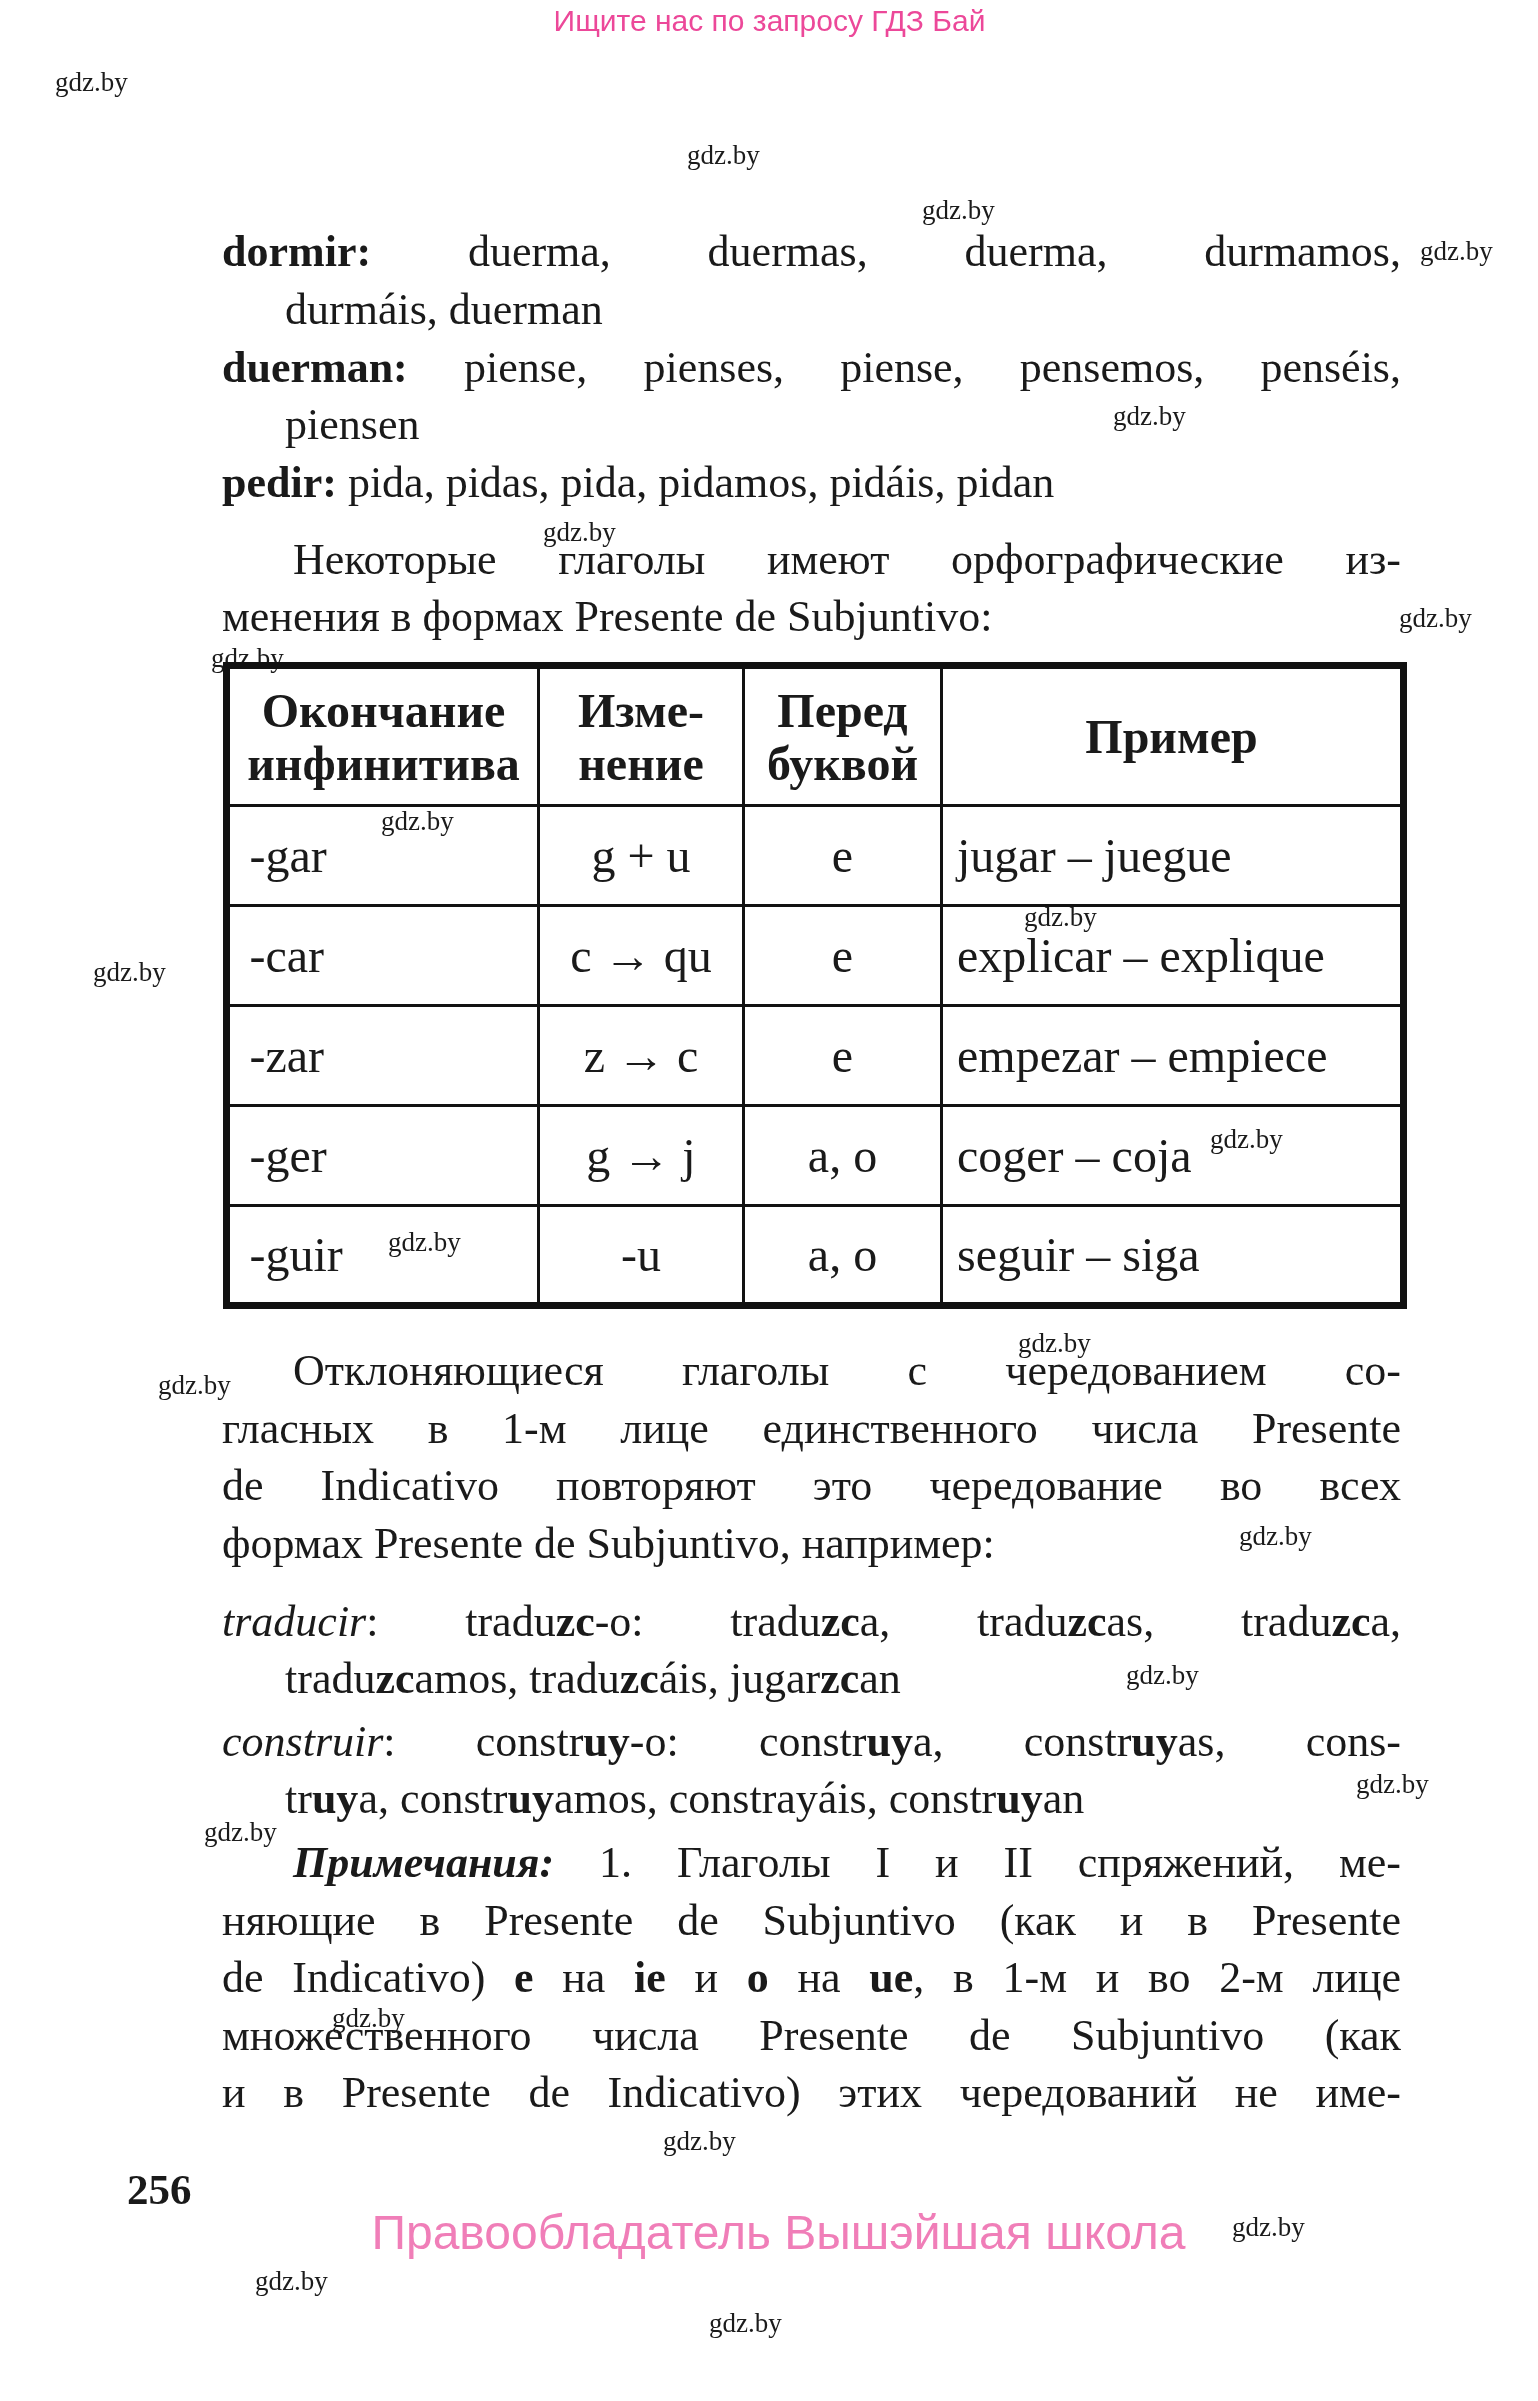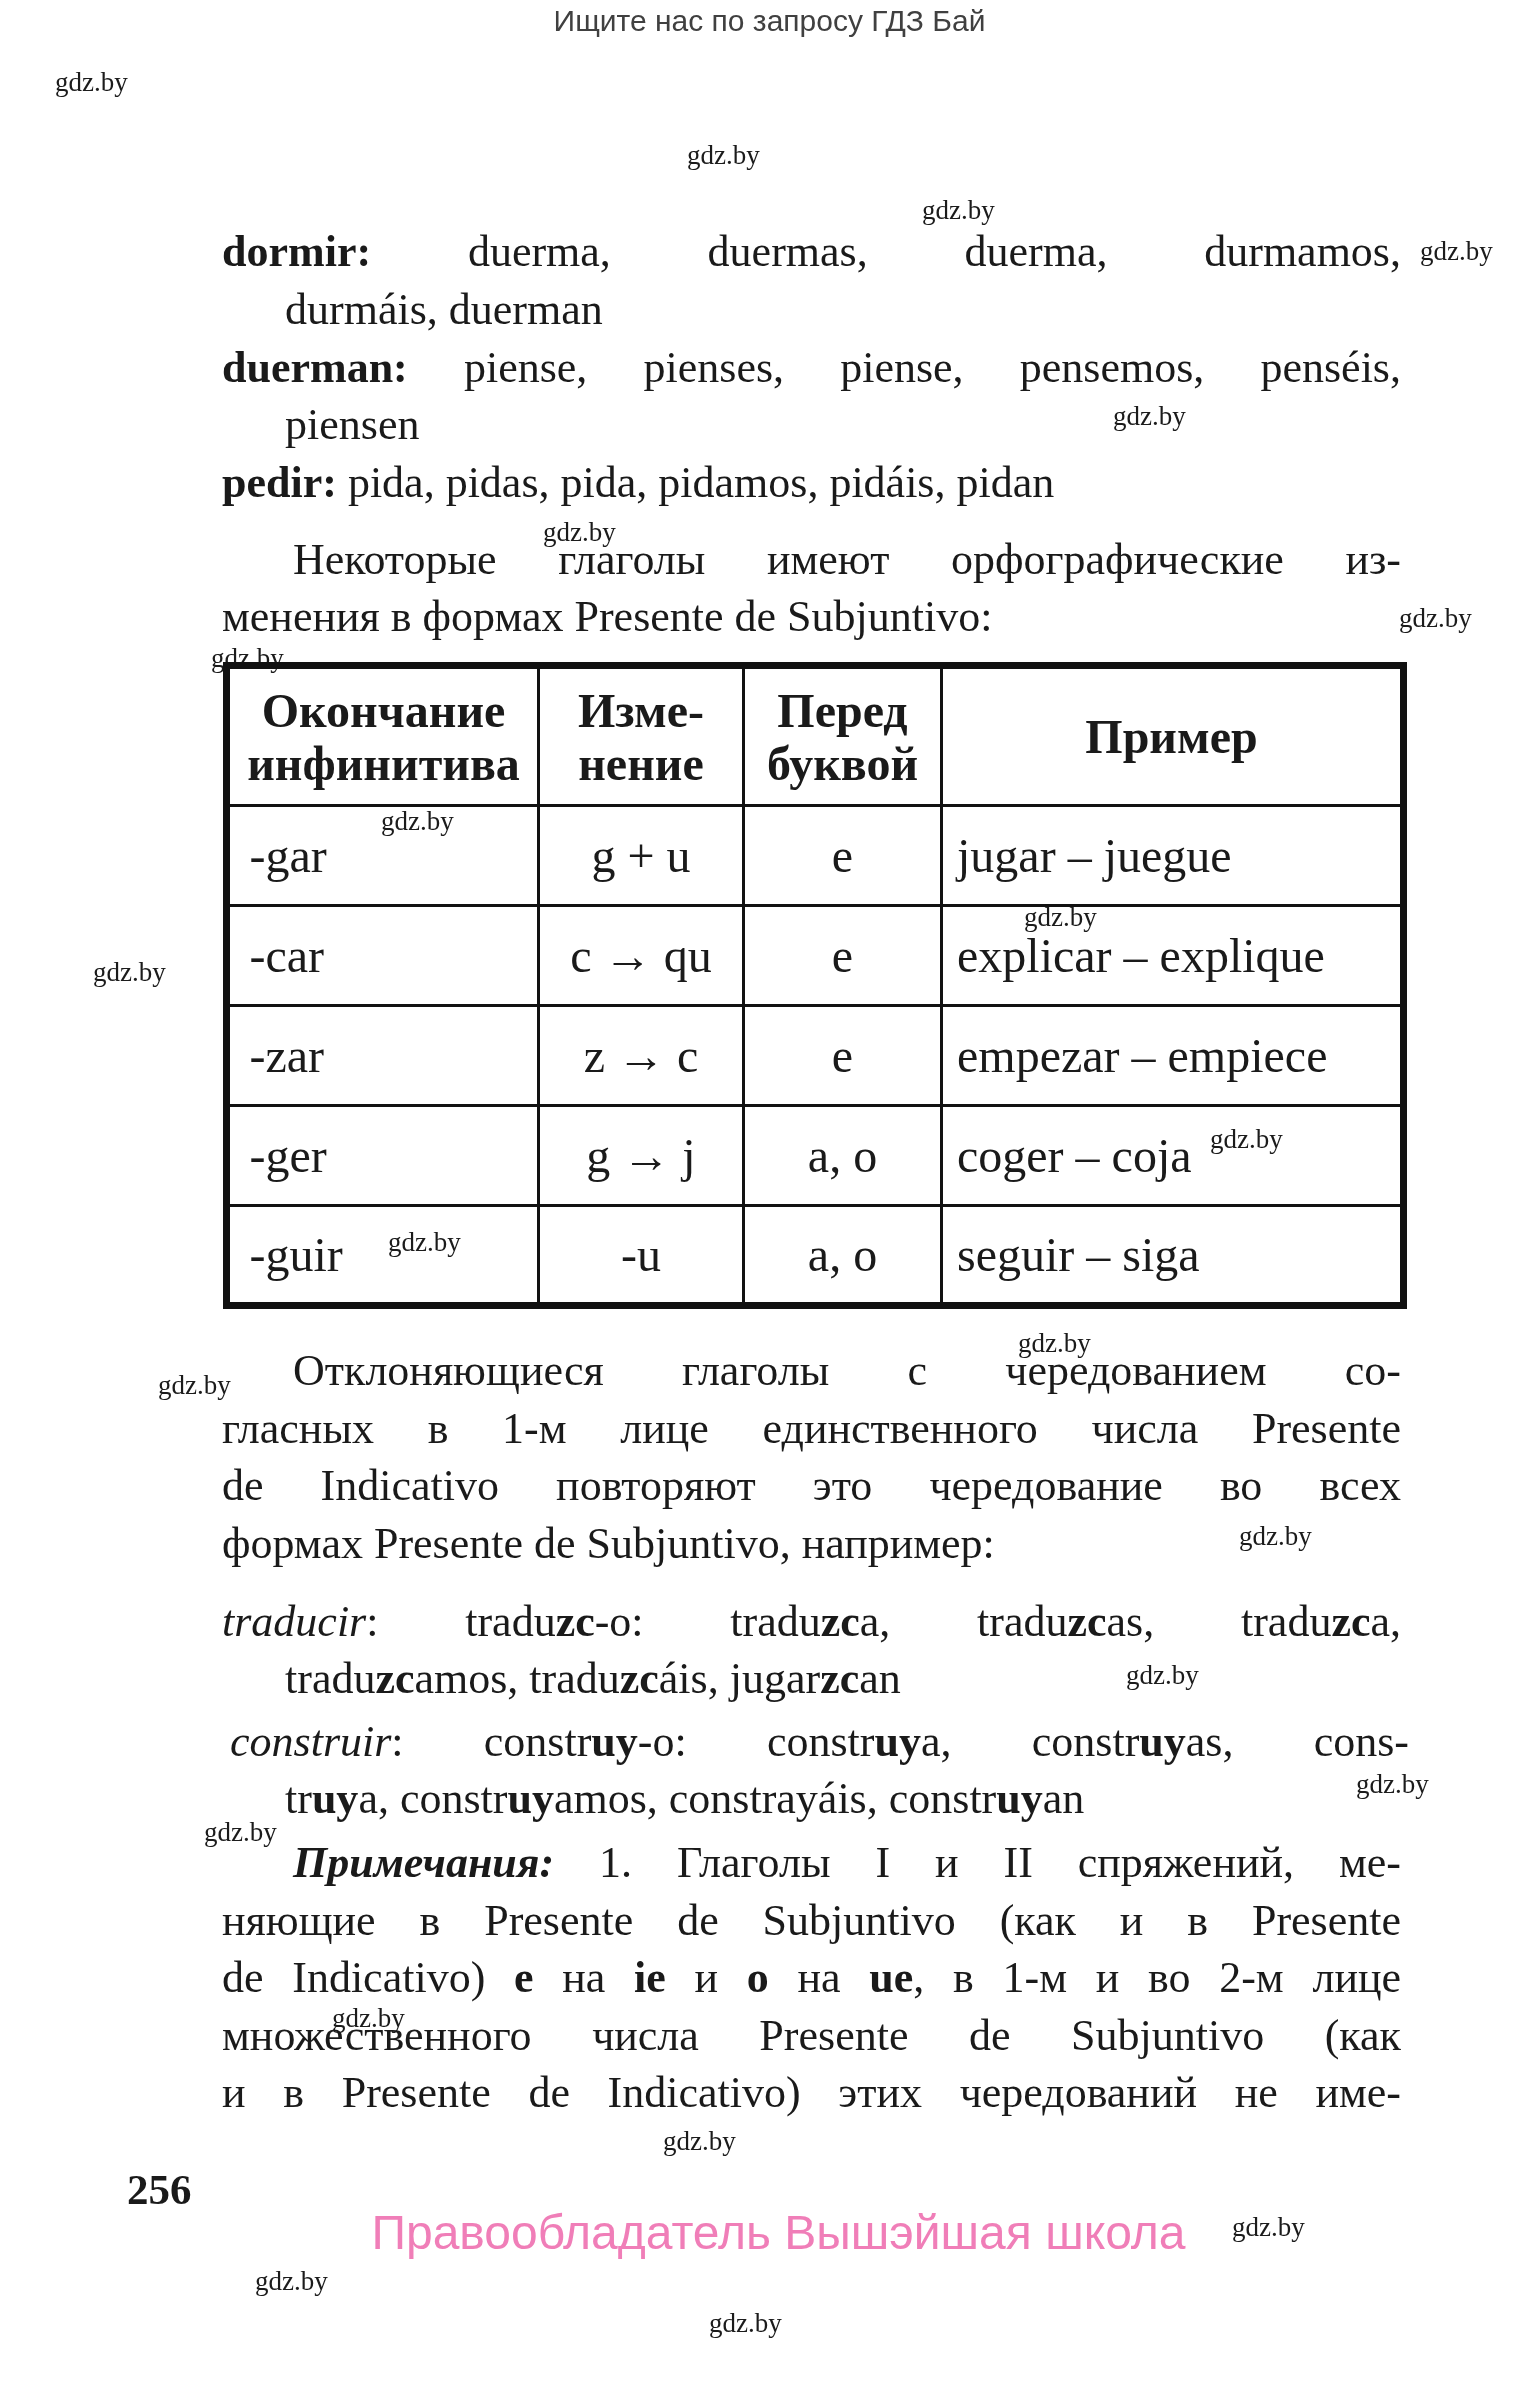--- a/index.html
+++ b/index.html
@@ -81,21 +81,21 @@
     font-family:"Liberation Sans","DejaVu Sans",sans-serif;
     font-size:26.6px;
     cursor:pointer;
   }
 </style>
 </head>
 <body>
 
 <div class="page">
 
-  <div class="promo" style="color: #404040;">Ищите нас по запросу ГДЗ Бай</div>
+  <div class="promo" style="color: #ec4899;">Ищите нас по запросу ГДЗ Бай</div>
 
   <div id="wm-layer">
       <span class="wm" style="left: 55px; top: 69px; color: rgb(27, 27, 27);">gdz.by</span>
       <span class="wm" style="left: 687px; top: 142px; color: rgb(27, 27, 27);">gdz.by</span>
       <span class="wm" style="left: 922px; top: 197px; color: rgb(27, 27, 27);">gdz.by</span>
       <span class="wm" style="left: 1420px; top: 238px; color: rgb(27, 27, 27);">gdz.by</span>
       <span class="wm" style="left: 1113px; top: 403px; color: rgb(27, 27, 27);">gdz.by</span>
       <span class="wm" style="left: 543px; top: 519px; color: rgb(27, 27, 27);">gdz.by</span>
       <span class="wm" style="left: 1399px; top: 605px; color: rgb(27, 27, 27);">gdz.by</span>
       <span class="wm" style="left: 211px; top: 645px; color: rgb(27, 27, 27);">gdz.by</span>
@@ -124,21 +124,21 @@
       <div class="tline" style="left: 285px; top: 397px;"><span>piensen</span></div>
       <div class="tline" style="left: 222px; top: 455px;"><span class="run-b">pedir:</span><span> pida, pidas, pida, pidamos, pidáis, pidan</span></div>
       <div class="tline just indent" style="left: 222px; top: 532px; width: 1179px;"><span>Некоторые глаголы имеют орфографические из-</span></div>
       <div class="tline" style="left: 222px; top: 589px;"><span>менения в формах Presente de Subjuntivo:</span></div>
       <div class="tline just indent" style="left: 222px; top: 1343px; width: 1179px;"><span>Отклоняющиеся глаголы с чередованием со-</span></div>
       <div class="tline just" style="left: 222px; top: 1401px; width: 1179px;"><span>гласных в 1-м лице единственного числа Presente</span></div>
       <div class="tline just" style="left: 222px; top: 1458px; width: 1179px;"><span>de Indicativo повторяют это чередование во всех</span></div>
       <div class="tline" style="left: 222px; top: 1516px;"><span>формах Presente de Subjuntivo, например:</span></div>
       <div class="tline just" style="left: 222px; top: 1594px; width: 1179px;"><span class="run-i">traducir</span><span>: tradu</span><span class="run-b">zc</span><span>-o: tradu</span><span class="run-b">zc</span><span>a, tradu</span><span class="run-b">zc</span><span>as, tradu</span><span class="run-b">zc</span><span>a,</span></div>
       <div class="tline" style="left: 285px; top: 1651px;"><span>tradu</span><span class="run-b">zc</span><span>amos, tradu</span><span class="run-b">zc</span><span>áis, jugar</span><span class="run-b">zc</span><span>an</span></div>
-      <div class="tline just" style="left: 230px; top: 1714px; width: 1179px;"><span class="run-i">construir</span><span>: constr</span><span class="run-b">uy</span><span>-o: constr</span><span class="run-b">uy</span><span>a, constr</span><span class="run-b">uy</span><span>as, cons-</span></div>
+      <div class="tline just" style="left: 222px; top: 1714px; width: 1179px;"><span class="run-i">construir</span><span>: constr</span><span class="run-b">uy</span><span>-o: constr</span><span class="run-b">uy</span><span>a, constr</span><span class="run-b">uy</span><span>as, cons-</span></div>
       <div class="tline" style="left: 285px; top: 1771px;"><span>tr</span><span class="run-b">uy</span><span>a, constr</span><span class="run-b">uy</span><span>amos, constrayáis, constr</span><span class="run-b">uy</span><span>an</span></div>
       <div class="tline just indent" style="left: 222px; top: 1835px; width: 1179px;"><span class="run-b run-i">Примечания:</span><span> 1. Глаголы I и II спряжений, ме-</span></div>
       <div class="tline just" style="left: 222px; top: 1893px; width: 1179px;"><span>няющие в Presente de Subjuntivo (как и в Presente</span></div>
       <div class="tline just" style="left: 222px; top: 1950px; width: 1179px;"><span>de Indicativo) </span><span class="run-b">e</span><span> на </span><span class="run-b">ie</span><span> и </span><span class="run-b">o</span><span> на </span><span class="run-b">ue</span><span>, в 1-м и во 2-м лице</span></div>
       <div class="tline just" style="left: 222px; top: 2008px; width: 1179px;"><span>множественного числа Presente de Subjuntivo (как</span></div>
       <div class="tline just" style="left: 222px; top: 2065px; width: 1179px;"><span>и в Presente de Indicativo) этих чередований не име-</span></div>
     </div>
 
   <table class="conj">
     <colgroup>

